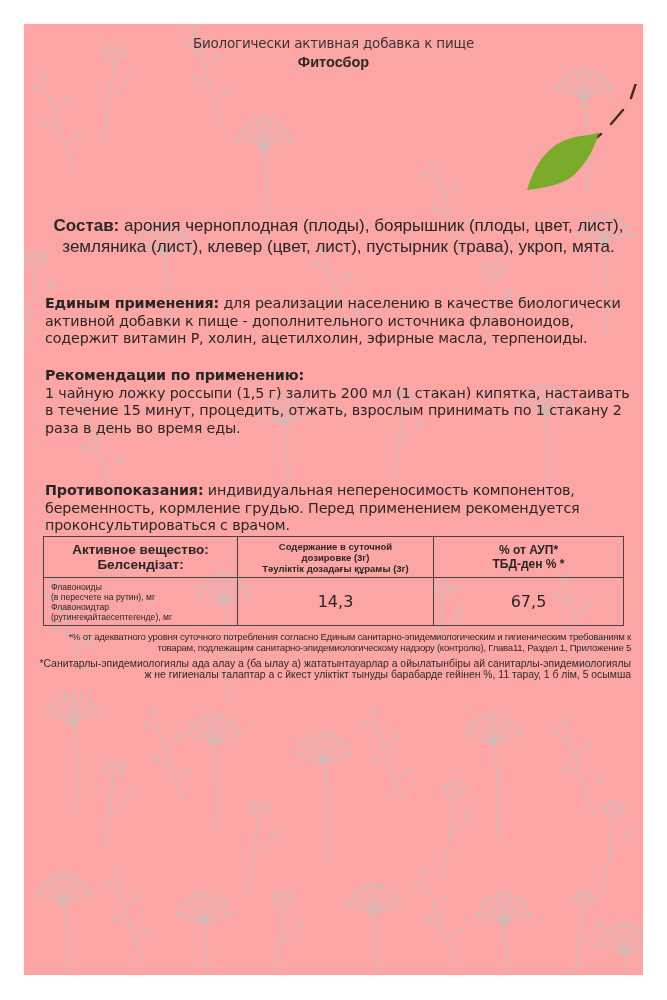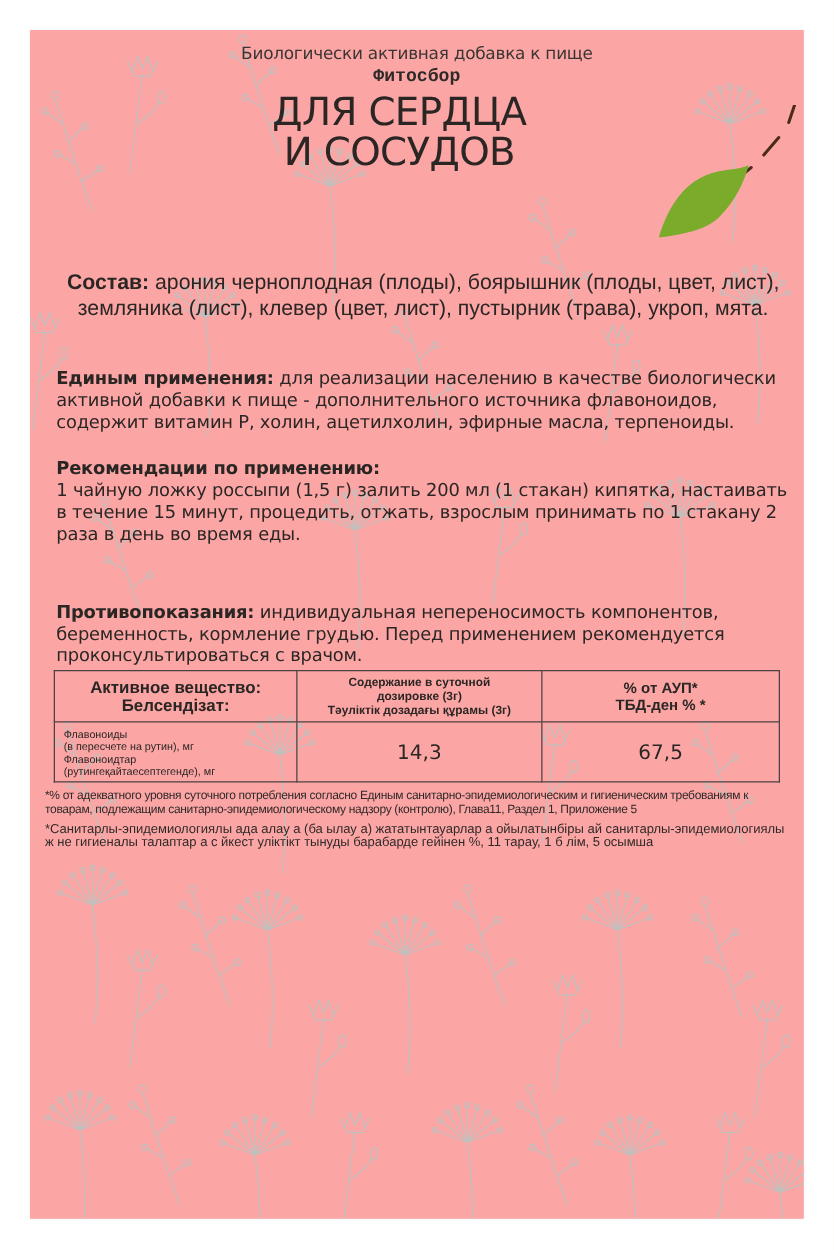--- a/index.html
+++ b/index.html
@@ -44,21 +44,21 @@
     }
     .subtitle-top {
       top: 11px;
       font-family: "DejaVu Sans", sans-serif;
       font-size: 13.5px;
       color: #3a3533;
       letter-spacing: -0.2px;
     }
     .brand {
       top: 30px;
-      font-family: Liberation Mono, monospace;
+      font-family: Liberation Sans, sans-serif;
       font-size: 14.5px;
       font-weight: bold;
       color: #2e2a28;
     }
     .title {
       top: 50px;
       font-family: "DejaVu Sans", sans-serif;
       font-size: 31px;
       line-height: 32px;
       color: #2b2624;
@@ -149,21 +149,21 @@
       position: absolute;
       left: 12px;
       top: 607px;
       width: 595px;
       font-family: "Liberation Sans", sans-serif;
       font-size: 9.6px;
       line-height: 11px;
       color: #2f2a28;
       letter-spacing: -0.25px;
     }
-    .footnotes p { margin: 0 0 5px 0; }
+    .footnotes p { margin: 0 0 5px 0; text-align: right; }
     .fn2 { font-size: 10.4px; letter-spacing: 0; }
   </style>
 </head>
 <body>
 
 <div class="card">
 
   <svg class="pattern" width="619" height="951" viewBox="0 0 619 951" xmlns="http://www.w3.org/2000/svg">
     <defs>
       <g id="umbel" fill="none" stroke="#c2c0bd" stroke-width="1">
@@ -234,24 +234,20 @@
       <use href="#sprig" x="400" y="850"></use>
       <use href="#umbel" x="480" y="900"></use>
       <use href="#flower" x="560" y="880"></use>
       <use href="#umbel" x="600" y="930"></use>
     </g>
   </svg>
 
   <div class="content">
     <div class="center subtitle-top">Биологически активная добавка к пище</div>
     <div class="center brand">Фитосбор</div>
-    <div class="center title">
-      <div>ДЛЯ СЕРДЦА</div>
-      <div>И СОСУДОВ</div>
-    </div>
 
     <svg class="leaf" viewBox="0 0 120 110" xmlns="http://www.w3.org/2000/svg">
       <path d="M118 -4 L 112 14 M104 26 L 92 40 M82 50 L 72 58" stroke="#4a2a1a" stroke-width="2.4" stroke-linecap="round" fill="none"></path>
       <path d="M8 106 C 16 80, 30 56, 62 52 C 72 51, 76 50, 80 48 C 76 62, 70 76, 56 90 C 46 100, 26 104, 8 106 Z" fill="#7aab2a"></path>
     </svg>
 
     <div class="composition">
       <b>Состав:</b><span> арония черноплодная (плоды), боярышник (плоды, цвет, лист), земляника (лист), клевер (цвет, лист), пустырник (трава), укроп, мята.</span>
     </div>
 

